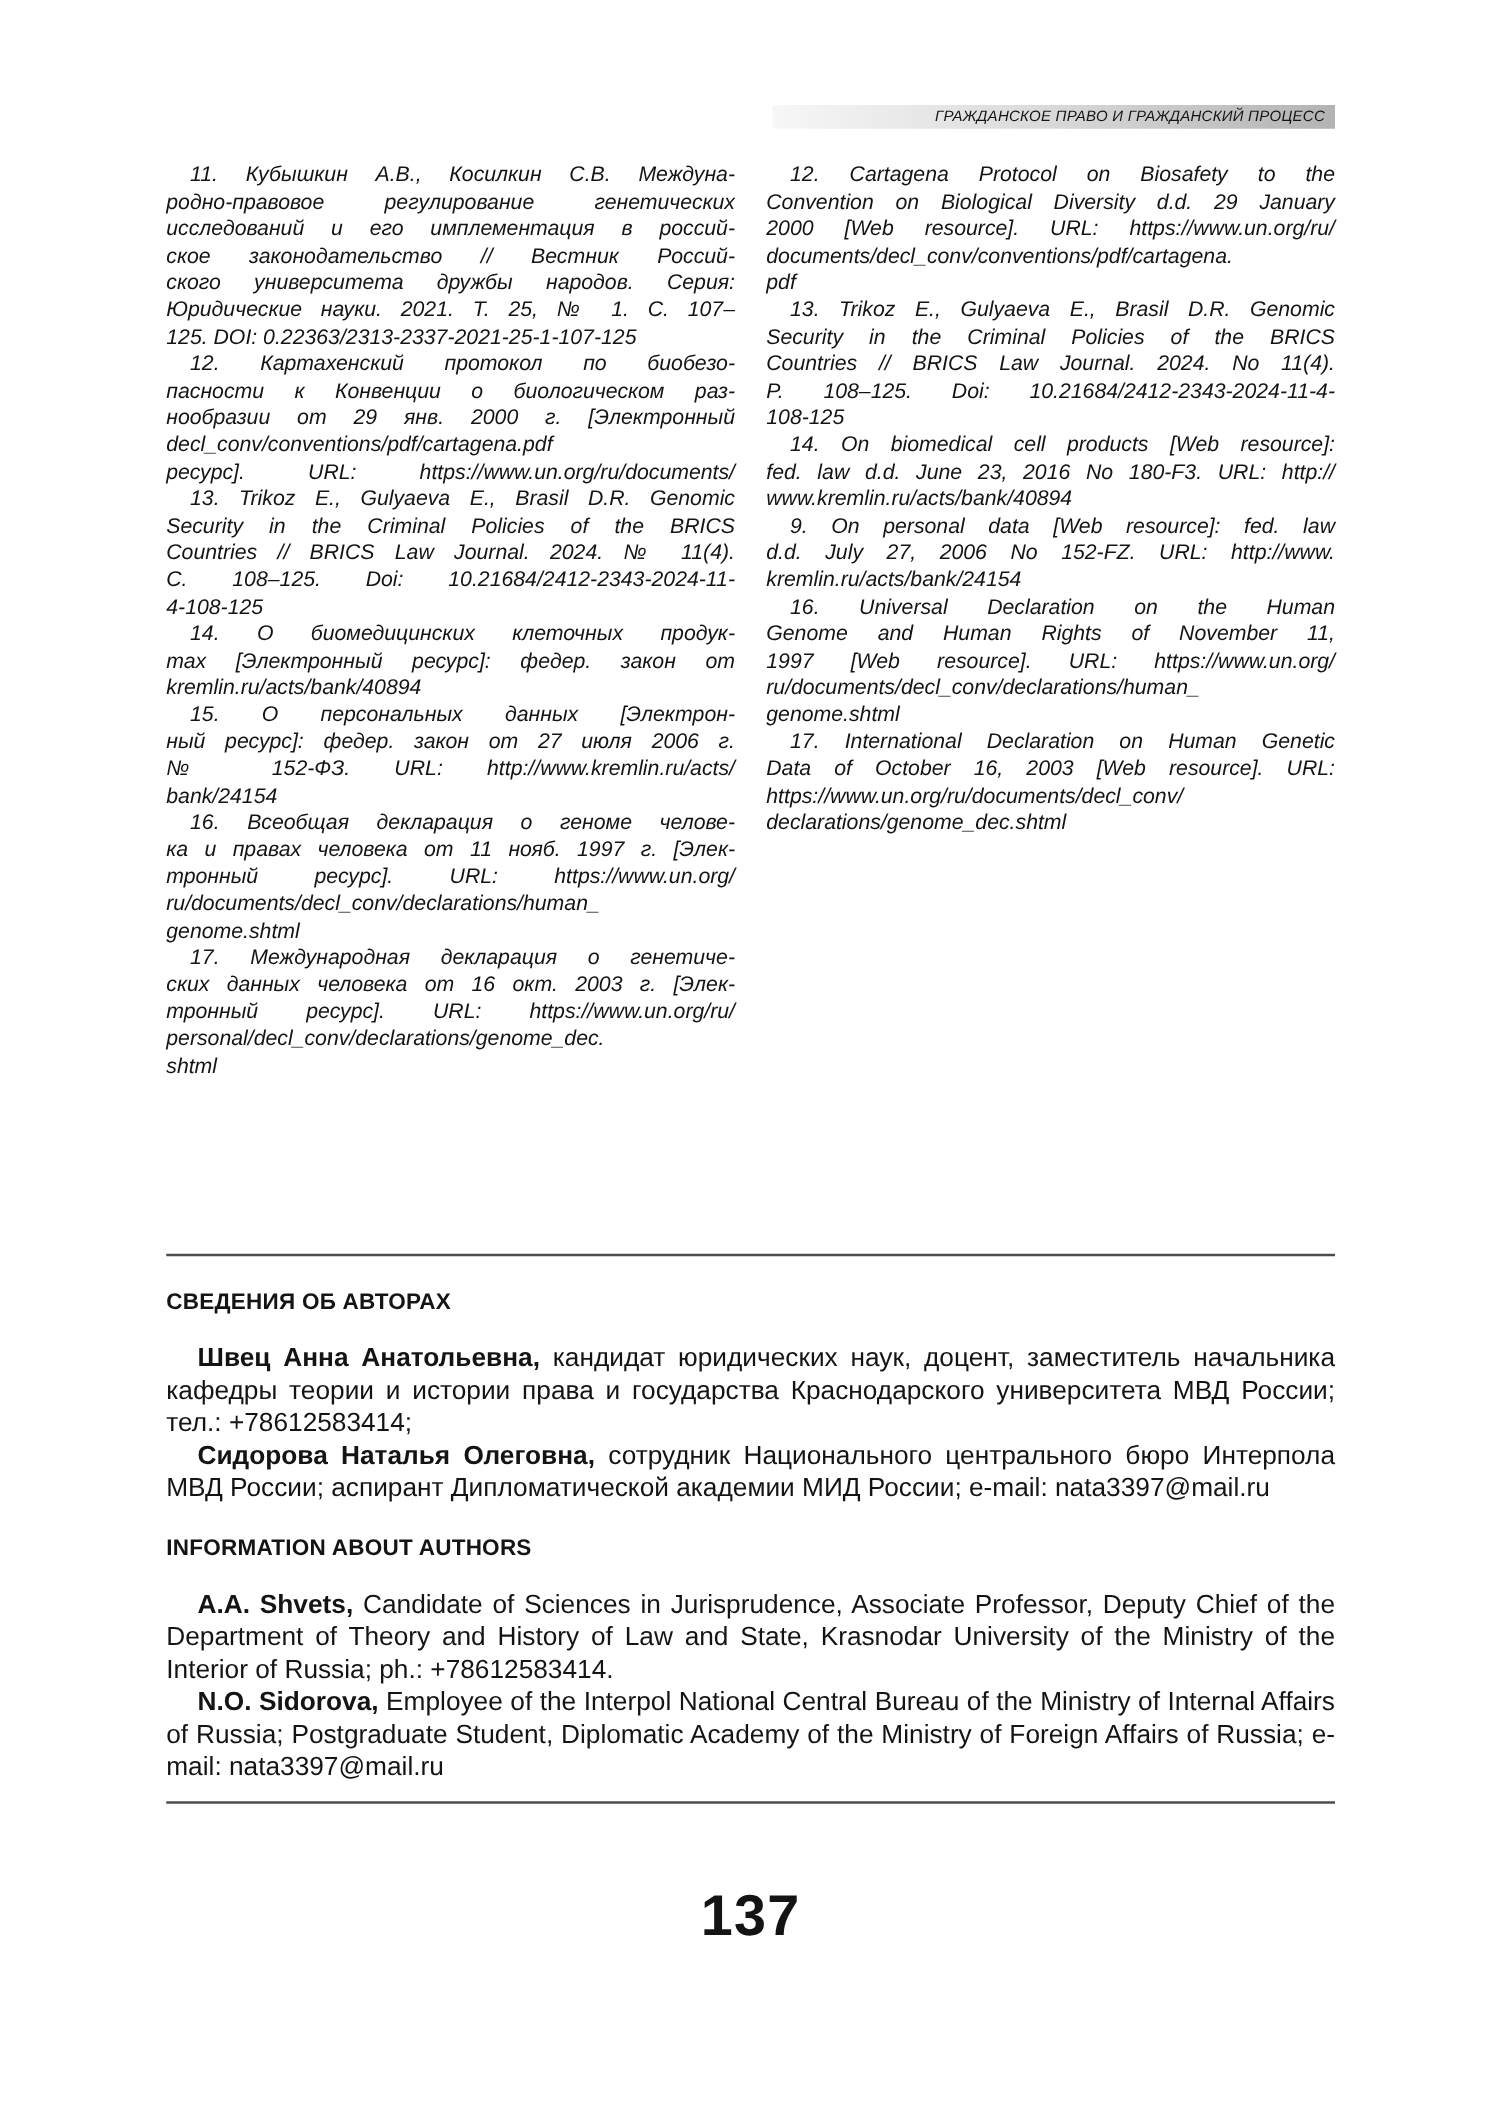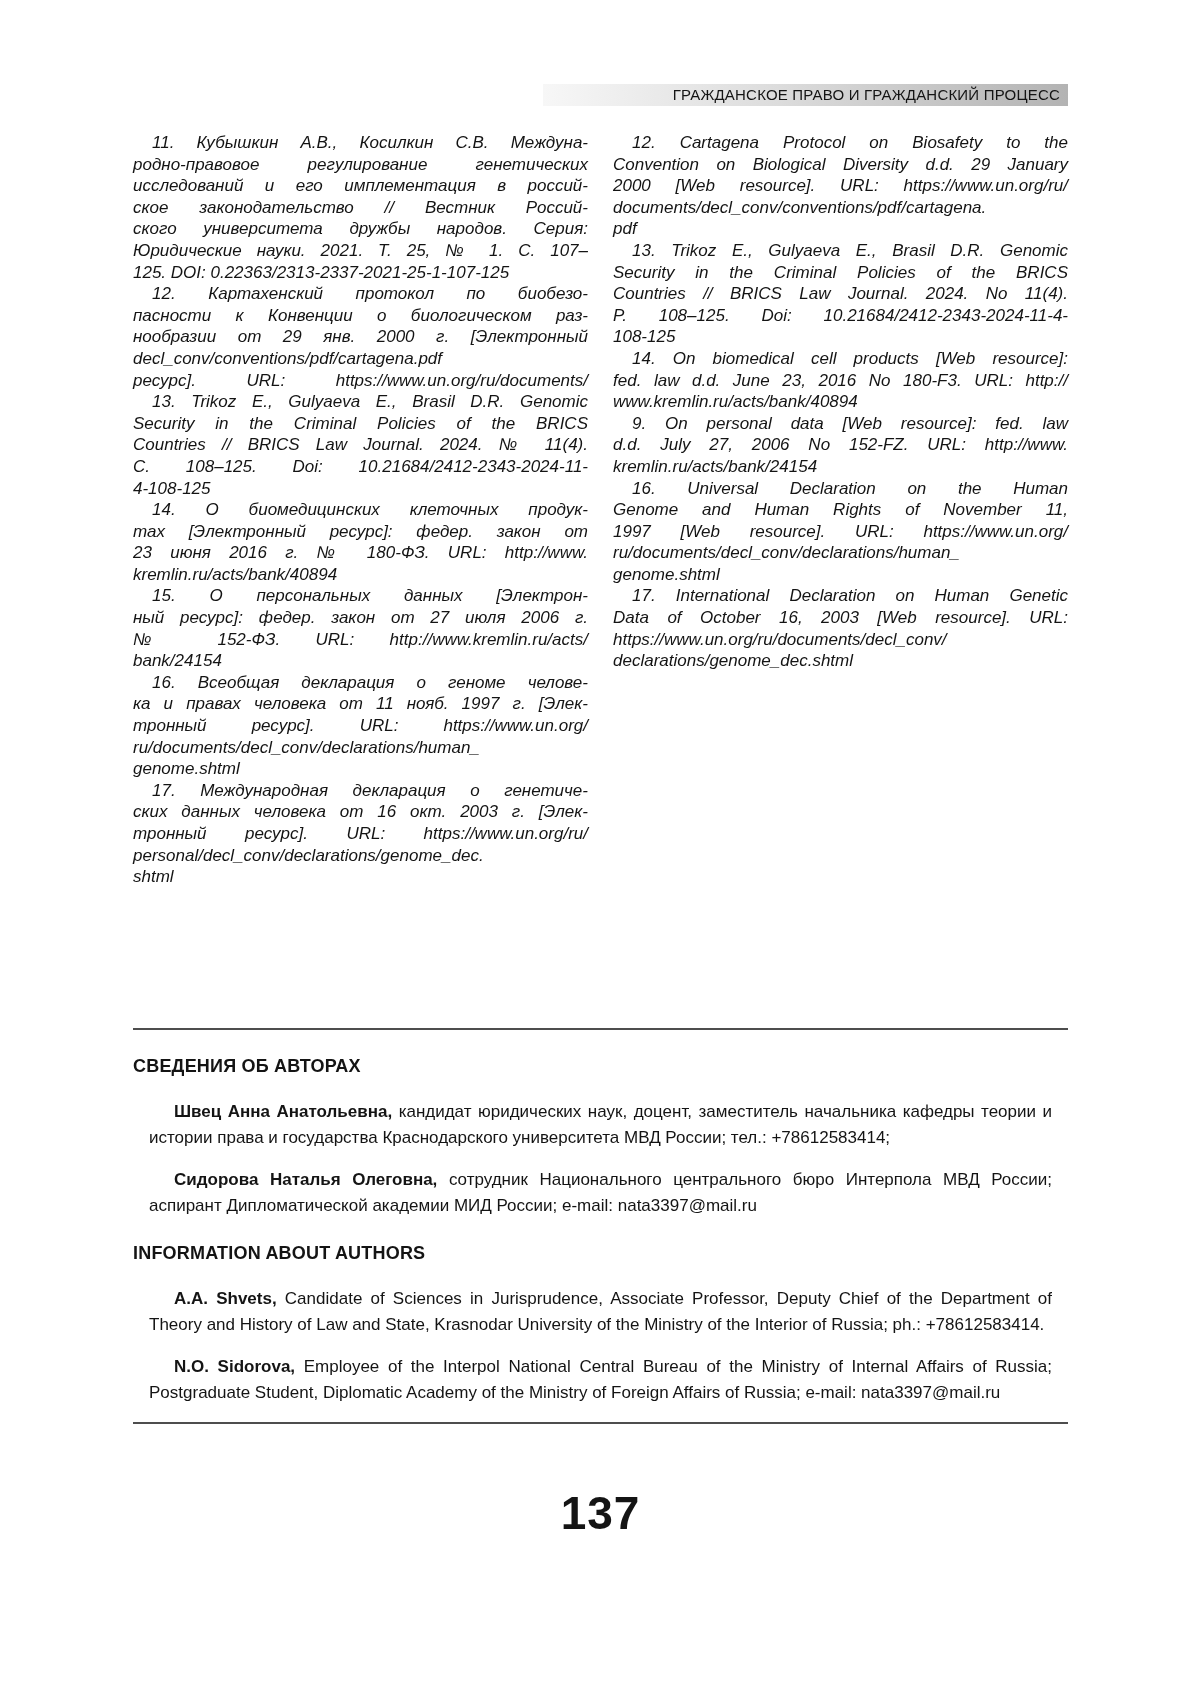--- a/index.html
+++ b/index.html
@@ -19,23 +19,24 @@
   
   .running-head {
     padding-top: 84px;
     display: flex;
     justify-content: flex-end;
   }
   .running-head .hl {
     display: inline-block;
     background: linear-gradient(to right, #f7f7f7 0%, #dcdcdc 45%, #b3b3b3 100%);
     padding: 2px 8px 3px 130px;
-    font-size: 15px;
+    font-size: 12px;
     letter-spacing: 0.2px;
     white-space: nowrap;
+    font-style: italic;
   }
   
   .cols {
     display: flex;
     gap: 25px;
     margin-top: 26px;
   }
   .col { width: 455px; }
   .ref { margin: 0; }
   .ref-line {
@@ -57,22 +58,22 @@
   
   .sec-title {
     margin-top: 26px;
     font-weight: bold;
     font-size: 18px;
     letter-spacing: 0.2px;
   }
   .sec-title.en { margin-top: 24px; }
   .authors { margin-top: 22px; }
   .authors p {
-    margin: 16px;
-    font-size: 17px;
+    margin: 0;
+    font-size: 21px;
     line-height: 26px;
     text-align: justify;
     text-indent: 25px;
   }
   .authors .author-name { font-weight: bold; }
   
   .page-number {
     margin-top: 62px;
     text-align: center;
     font-size: 46px;
@@ -110,21 +111,20 @@
         <div class="ref">
           <div class="ref-line first">13. Trikoz E., Gulyaeva E., Brasil D.R. Genomic</div>
           <div class="ref-line">Security in the Criminal Policies of the BRICS</div>
           <div class="ref-line">Countries // BRICS Law Journal. 2024. № 11(4).</div>
           <div class="ref-line">С. 108–125. Doi: 10.21684/2412-2343-2024-11-</div>
           <div class="ref-line last">4-108-125</div>
         </div>
         <div class="ref">
           <div class="ref-line first">14. О биомедицинских клеточных продук-</div>
           <div class="ref-line">тах [Электронный ресурс]: федер. закон от</div>
-          <div class="ref-line">23 июня 2016 г. № 180-ФЗ. URL: http://www.</div>
           <div class="ref-line last">kremlin.ru/acts/bank/40894</div>
         </div>
         <div class="ref">
           <div class="ref-line first">15. О персональных данных [Электрон-</div>
           <div class="ref-line">ный ресурс]: федер. закон от 27 июля 2006 г.</div>
           <div class="ref-line">№ 152-ФЗ. URL: http://www.kremlin.ru/acts/</div>
           <div class="ref-line last">bank/24154</div>
         </div>
         <div class="ref">
           <div class="ref-line first">16. Всеобщая декларация о геноме челове-</div>

